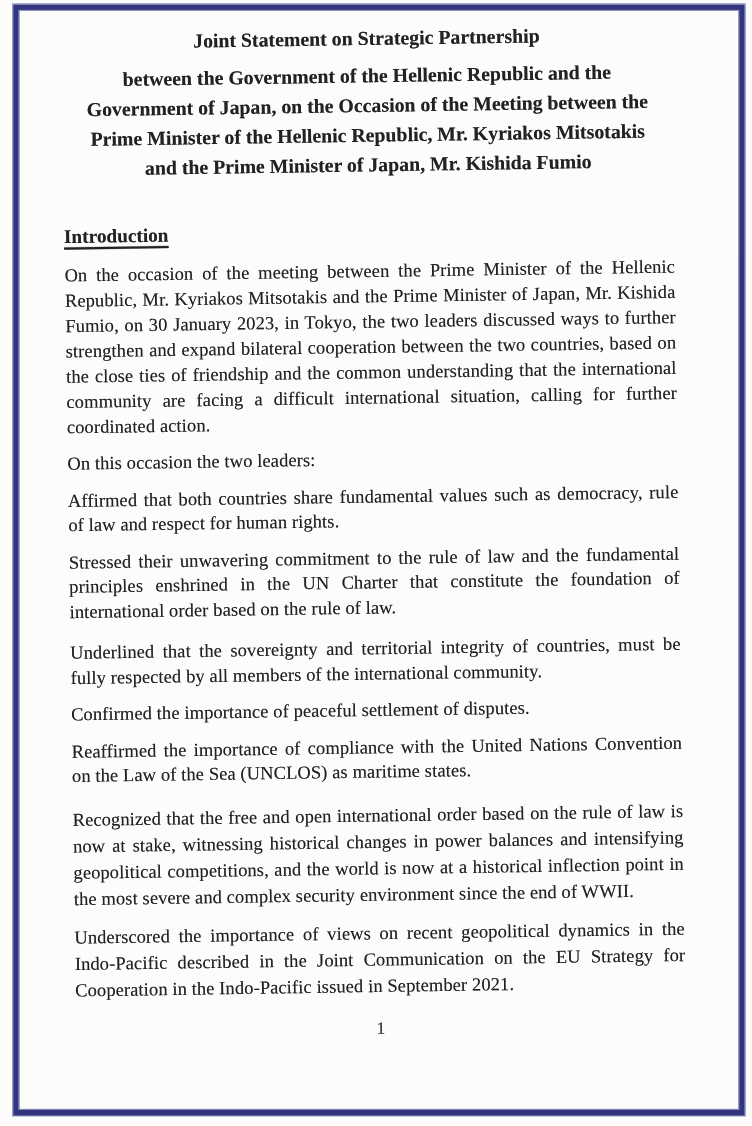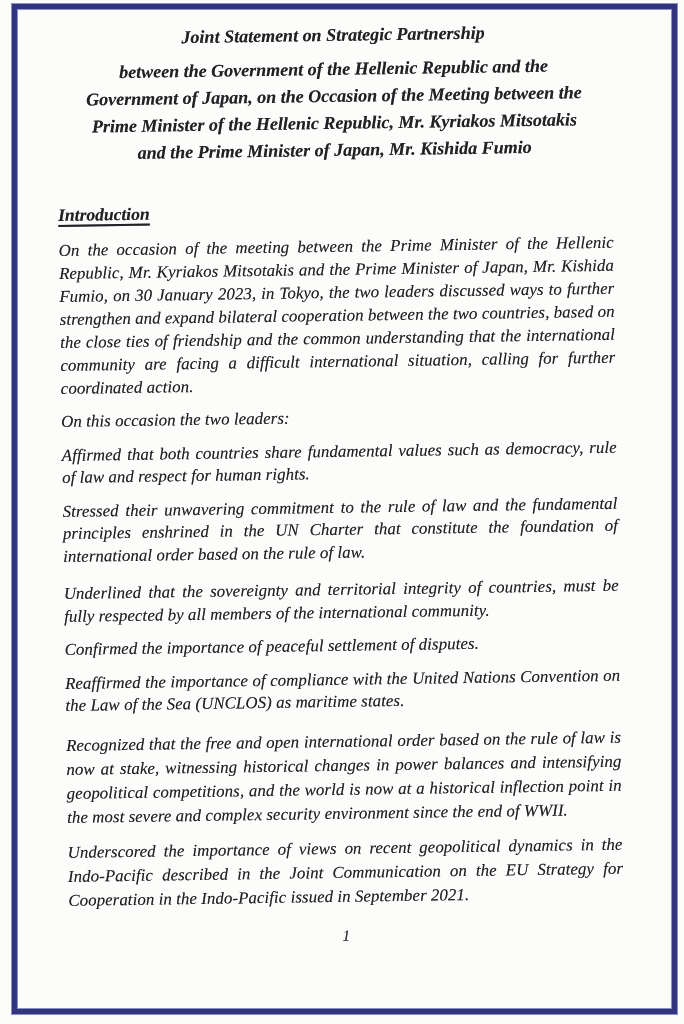--- a/index.html
+++ b/index.html
@@ -17,21 +17,20 @@
     background: var(--paper);
     font-family: "Liberation Serif", serif;
     color: var(--text);
     overflow: hidden;
   }
   .scan {
     position: relative;
     width: 656px;
     height: 1024px;
     background: var(--paper);
-    font-style: italic;
   }
   
   .frame {
     position: absolute;
     left: 12px;
     top: 4px;
     width: 665px;   
     height: 1010px; 
     border: 5px solid var(--border);
     box-shadow:

